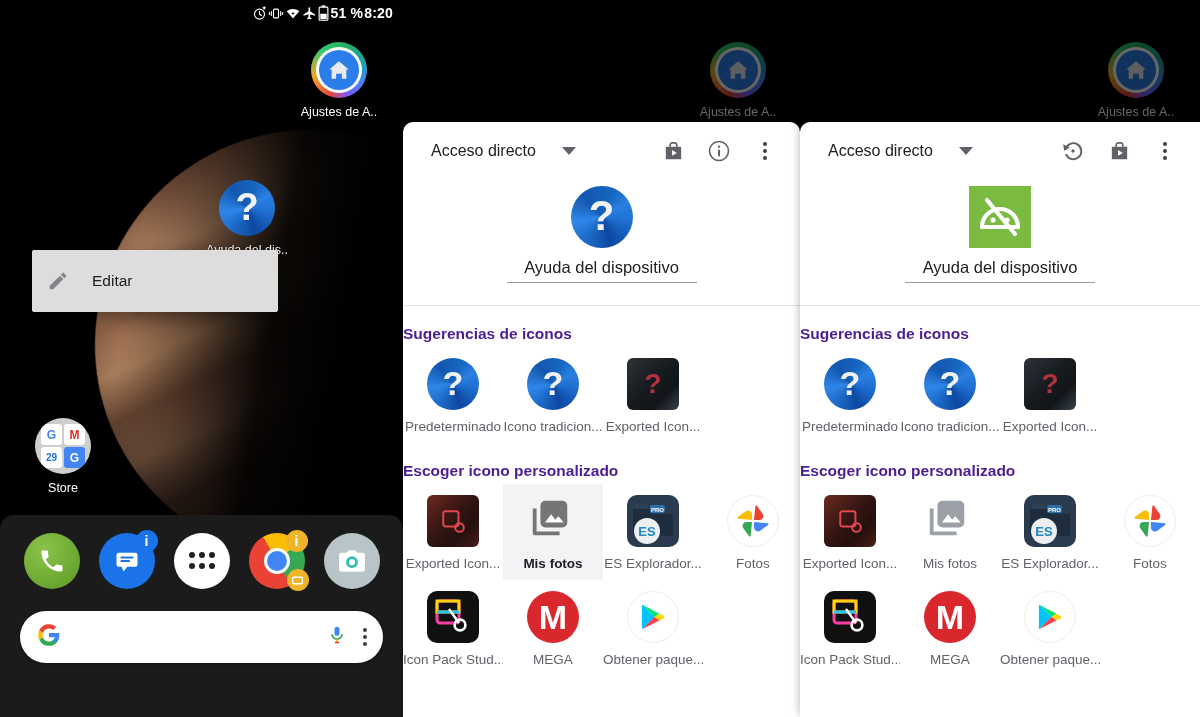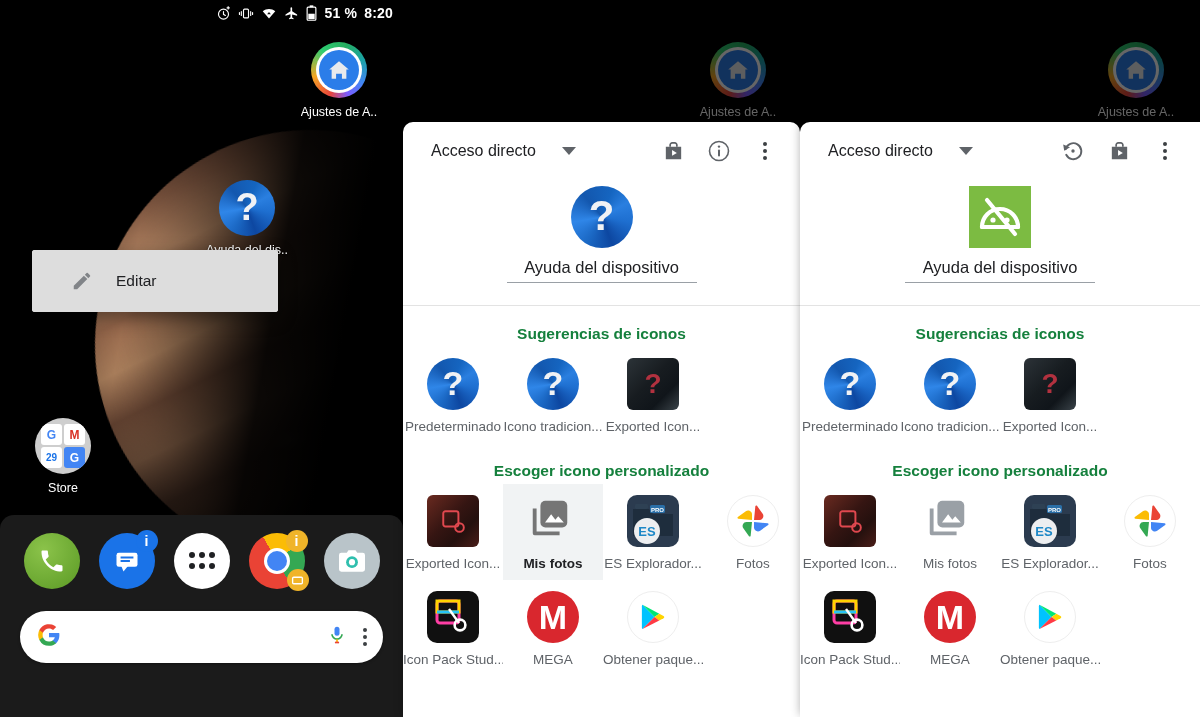--- a/index.html
+++ b/index.html
@@ -45,21 +45,21 @@
   .planet-mask {
     position: absolute; left: 0; top: 0; width: 403px; height: 717px;
     background: linear-gradient(100deg, rgba(0,0,0,0.0) 0%, rgba(0,0,0,0.0) 34%, rgba(0,0,0,0.93) 62%, #000 76%);
     pointer-events: none;
   }
 
   
   .statusbar {
     position: absolute; left: 0; top: 0; width: 403px; height: 26px;
     display: flex; align-items: center; justify-content: flex-end;
-    gap: 7px; padding-right: 10px; color: #fff;
+    gap: 1px; padding-right: 10px; color: #fff;
     font-size: 13.5px; font-weight: bold;
   }
   .sb-icon { display: inline-flex; align-items: center; }
   .sb-text { font-size: 14px; letter-spacing: 0.2px; }
 
   
   .home-icon {
     position: absolute; width: 110px;
     display: flex; flex-direction: column; align-items: center;
   }
@@ -158,21 +158,21 @@
   .dots3v i { width: 4px; height: 4px; border-radius: 50%; background: #3c4043; display: block; }
 
   
   .ctxmenu {
     position: absolute; left: 32px; top: 250px; width: 246px;
     background: #fff; border-radius: 3px;
     box-shadow: 0 6px 18px rgba(0,0,0,0.45);
     overflow: hidden; z-index: 40;
   }
   .ctx-item {
-    height: 62px; display: flex; align-items: center; gap: 22px; padding: 0 38px;
+    height: 62px; display: flex; align-items: center; gap: 22px; padding: 0 14px;
     color: #202124; font-size: 15.5px;
   }
   .ctx-item.active { background: #dddddd; }
   .ctx-ico { width: 24px; height: 24px; display: flex; align-items: center; justify-content: center; opacity: 0.72; }
 
   
   .dimmed-bg {
     position: absolute; left: 403px; top: 0; width: 797px; height: 717px;
     background: #000; overflow: hidden;
   }
@@ -209,21 +209,21 @@
     display: flex; flex-direction: column; align-items: center; padding-top: 6px;
   }
   .prev-icon { width: 62px; height: 62px; }
   .prev-name {
     margin-top: 10px; font-size: 16.5px; color: #202124;
     padding: 0 10px 5px; border-bottom: 1px solid #9aa0a6; min-width: 190px; text-align: center;
   }
   .divider { height: 1px; background: #e3e3e3; margin-top: 22px; }
 
   .section-title {
-    text-align: center; color: #15803d; font-size: 15.5px; font-weight: bold;
+    text-align: left; color: #4c1d95; font-size: 15.5px; font-weight: bold;
     margin-top: 19px; margin-bottom: 4px;
   }
 
   .grid { display: flex; padding: 0 8px; }
   .cell {
     width: 100px; flex: 0 0 100px;
     display: flex; flex-direction: column; align-items: center;
     padding: 11px 0 9px;
   }
   .cell.sel { background: #f1f3f4; }

